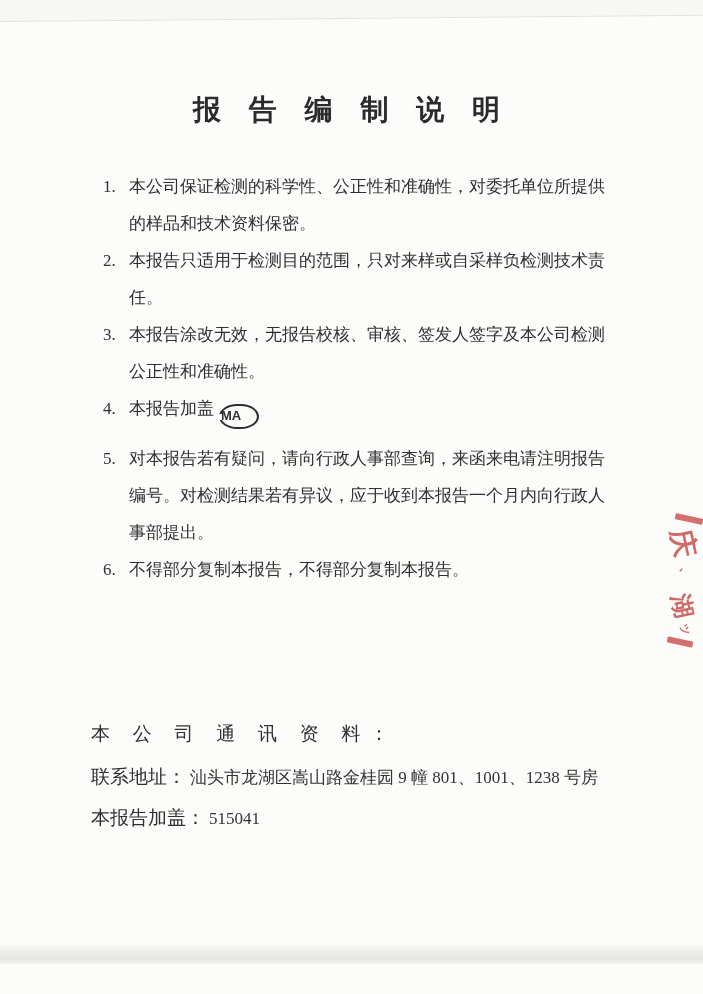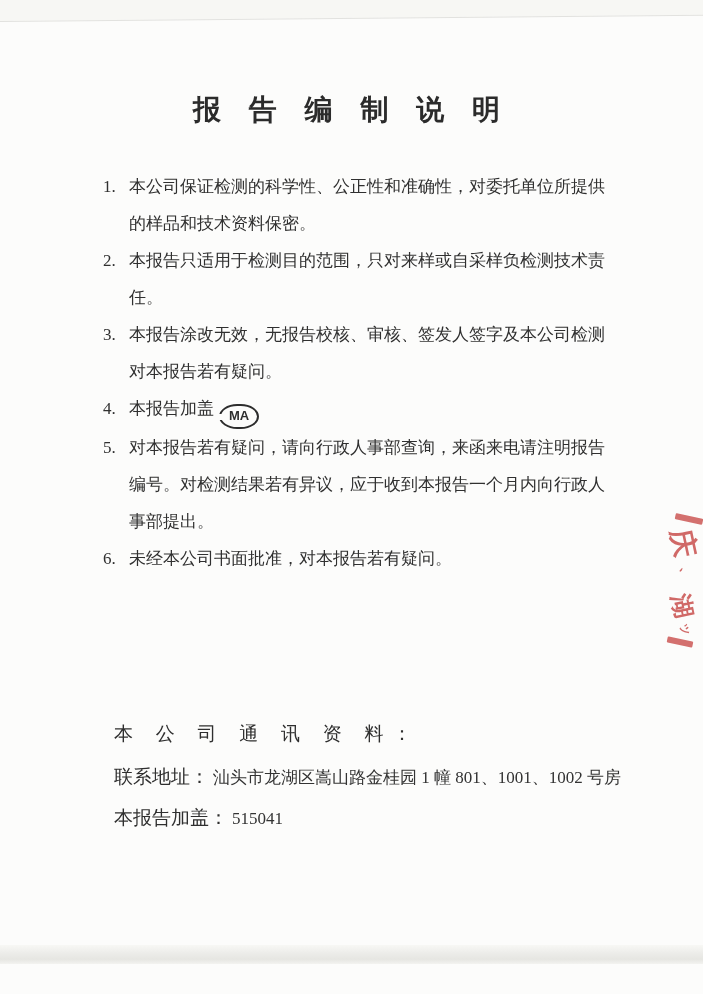--- a/index.html
+++ b/index.html
@@ -45,35 +45,35 @@
     margin:0;padding:0;list-style:none;
     font-size:17px;line-height:37px;color:#303030;
   }
   .note-item{display:flex;margin:0;}
   .note-num{flex:0 0 26px;}
   .note-text{flex:1;white-space:pre-wrap;}
   
   .cma-mark{
     display:inline-block;width:36px;height:21px;
     border:2.5px solid #2d2d2d;border-radius:50% / 55%;
-    background:#fcfcfb;text-align:center;
-    vertical-align:-6px;margin:0 5px;position:relative;
+    background:#fcfcfb;text-align:left;
+    vertical-align:-6px;margin:11px 5px;position:relative;
   }
   .cma-mark .cma-text{
     display:block;
     font-family:"Liberation Sans","DejaVu Sans",sans-serif;
     font-weight:bold;font-size:13px;line-height:20px;
     letter-spacing:0;color:#2d2d2d;
   }
   .cma-mark::before{
     content:"";position:absolute;left:-4px;top:8px;width:5px;height:6px;
     background:#fcfcfb;
   }
   
-  .contact{position:absolute;left:114px;top:722px;width:520px;}
+  .contact{position:absolute;left:91px;top:722px;width:520px;}
   .contact-title{
     font-size:19px;letter-spacing:9px;line-height:24px;
     color:#2f2f2f;margin-bottom:19px;
   }
   .contact-row{line-height:24px;margin-bottom:16px;white-space:nowrap;}
   .contact-label{font-size:19px;color:#2f2f2f;}
   .contact-value{font-size:17px;color:#333;margin-left:4px;}
   
   .stamp{
     position:absolute;right:-2px;top:506px;width:42px;height:152px;
@@ -106,42 +106,42 @@
 的样品和技术资料保密。</span>
     </li>
     <li class="note-item">
       <span class="note-num">2.</span>
       <span class="note-text">本报告只适用于检测目的范围，只对来样或自采样负检测技术责
 任。</span>
     </li>
     <li class="note-item">
       <span class="note-num">3.</span>
       <span class="note-text">本报告涂改无效，无报告校核、审核、签发人签字及本公司检测
-对本报告若有疑问。</span>
+公正性和准确性。</span>
     </li>
     <li class="note-item">
       <span class="note-num">4.</span>
       <span class="note-text"><span>本报告加盖</span><span class="cma-mark"><span class="cma-text">MA</span></span></span>
     </li>
     <li class="note-item">
       <span class="note-num">5.</span>
       <span class="note-text">对本报告若有疑问，请向行政人事部查询，来函来电请注明报告
 编号。对检测结果若有异议，应于收到本报告一个月内向行政人
 事部提出。</span>
     </li>
     <li class="note-item">
       <span class="note-num">6.</span>
-      <span class="note-text">未经本公司书面批准，对本报告若有疑问。</span>
+      <span class="note-text">不得部分复制本报告，不得部分复制本报告。</span>
     </li>
   </ol>
 
   <div class="contact">
     <div class="contact-title">本 公 司 通 讯 资 料：</div>
     <div class="contact-row">
-      <span class="contact-label">联系地址：</span><span class="contact-value">汕头市龙湖区嵩山路金桂园 1 幢 801、1001、1002 号房</span>
+      <span class="contact-label">联系地址：</span><span class="contact-value">汕头市龙湖区嵩山路金桂园 9 幢 801、1001、1238 号房</span>
     </div>
     <div class="contact-row">
       <span class="contact-label">本报告加盖：</span><span class="contact-value">515041</span>
     </div>
   </div>
 
   <div class="stamp">
     <div class="stamp-bar stamp-bar-top"></div>
     <span class="stamp-glyph stamp-glyph-1">庆</span>
     <span class="stamp-glyph stamp-glyph-2">、</span>

